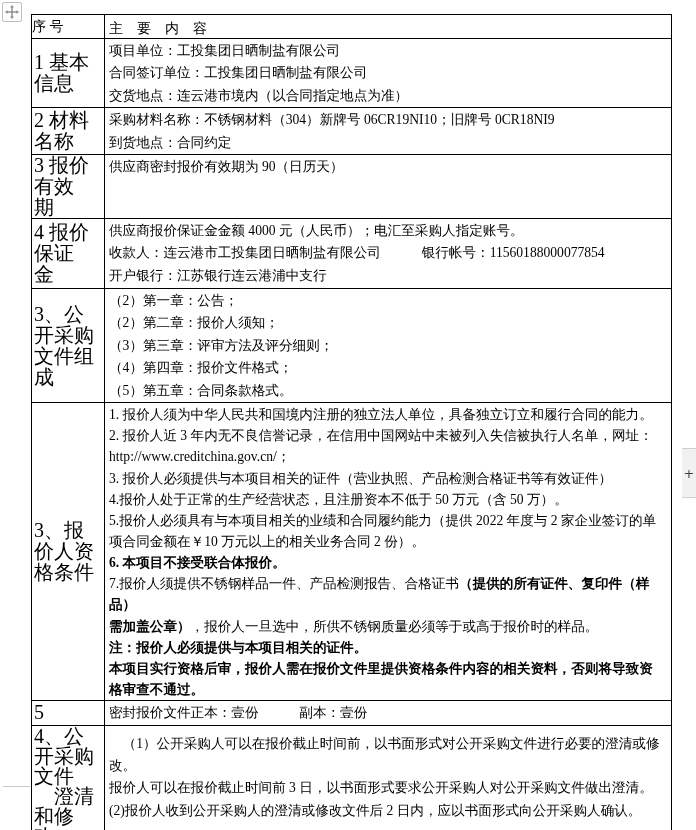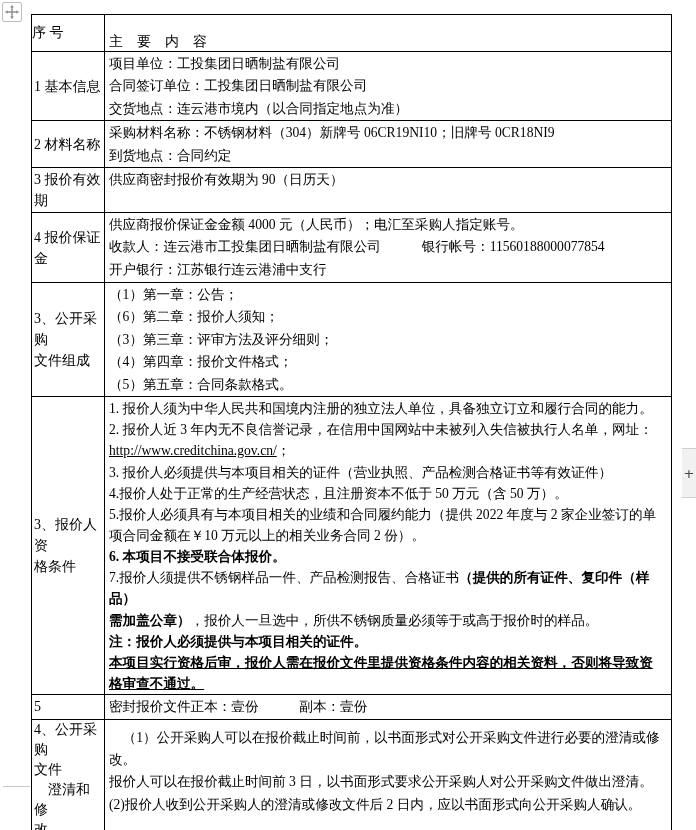--- a/index.html
+++ b/index.html
@@ -27,33 +27,33 @@
   
   table.doc{
     position:absolute;left:31px;top:14px;width:641px;
     border-collapse:collapse;table-layout:fixed;
   }
   table.doc th,table.doc td{
     border:1px solid #000;box-sizing:border-box;
     font-weight:normal;text-align:left;
   }
   th.h-serial{width:73px;text-align:center;font-size:14px;height:22px;padding:0;}
-  th.h-main{font-size:14px;padding:18px 0 0 4px;height:22px;}
+  th.h-main{font-size:14px;padding:5px 0 0 4px;height:22px;}
   .cell-label{
     width:73px;vertical-align:middle;
-    font-size:14px;line-height:21px;
+    font-size:20px;line-height:21px;
     padding:0 1px 0 2px;white-space:pre-line;
   }
   .cell-content{
     vertical-align:top;font-size:13.6px;line-height:22.4px;
     padding:1px 2px 0 4px;
   }
   .cell-content .ln{white-space:pre-wrap;}
   .b{font-weight:bold;}
-  .u{text-decoration:underline;}
+  .u{}
   
   tbody tr:nth-child(1) td{height:64px;}
   tbody tr:nth-child(2) td{height:45px;}
   tbody tr:nth-child(3) td{height:45px;}
   tbody tr:nth-child(4) td{height:70px;}
   tbody tr:nth-child(5) td{height:111px;}
   tbody tr:nth-child(6) td{height:275px;}
   tbody tr:nth-child(6) td.cell-content{line-height:21.15px;}
   tbody tr:nth-child(7) td{height:22px;}
   tbody tr:nth-child(8) td{height:83px;}
@@ -122,22 +122,22 @@
         <td class="cell-content">
           <div class="ln"><span>供应商报价保证金金额 4000 元（人民币）；电汇至采购人指定账号。</span></div>
           <div class="ln"><span>收款人：连云港市工投集团日晒制盐有限公司　　　银行帐号：11560188000077854</span></div>
           <div class="ln"><span>开户银行：江苏银行连云港浦中支行</span></div>
         </td>
       </tr>
       <tr>
         <td class="cell-label">3、公开采购
 文件组成</td>
         <td class="cell-content">
-          <div class="ln"><span>（1）第一章：公告；</span></div>
-          <div class="ln"><span>（6）第二章：报价人须知；</span></div>
+          <div class="ln"><span>（2）第一章：公告；</span></div>
+          <div class="ln"><span>（2）第二章：报价人须知；</span></div>
           <div class="ln"><span>（3）第三章：评审方法及评分细则；</span></div>
           <div class="ln"><span>（4）第四章：报价文件格式；</span></div>
           <div class="ln"><span>（5）第五章：合同条款格式。</span></div>
         </td>
       </tr>
       <tr>
         <td class="cell-label">3、报价人资
 格条件</td>
         <td class="cell-content">
           <div class="ln"><span>1. 报价人须为中华人民共和国境内注册的独立法人单位，具备独立订立和履行合同的能力。</span></div>

